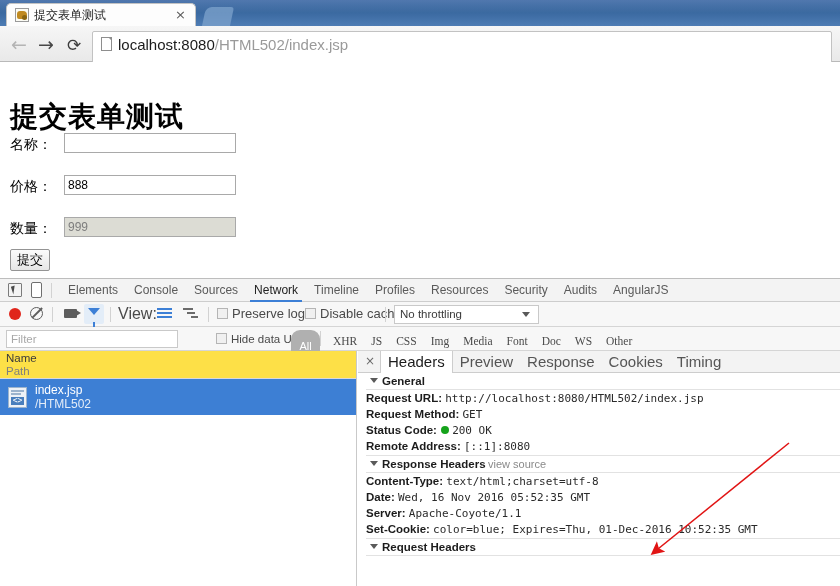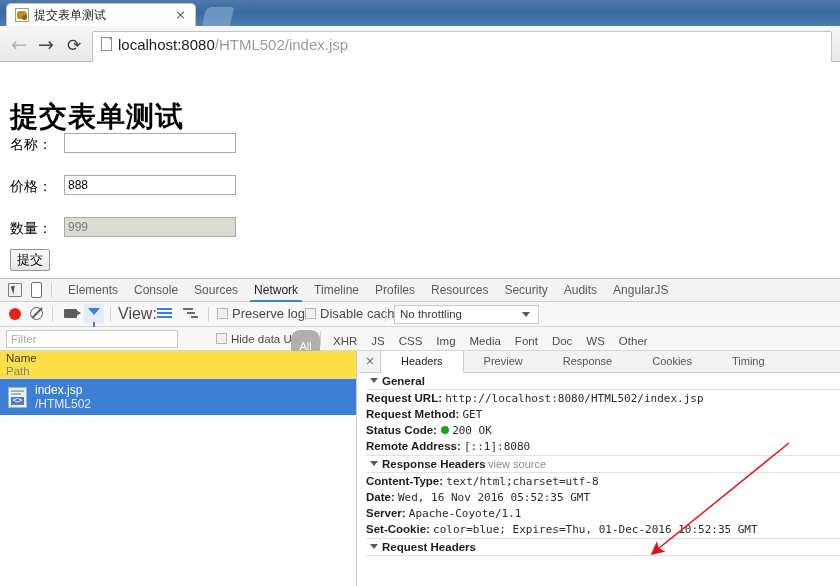--- a/index.html
+++ b/index.html
@@ -244,21 +244,21 @@
   .filter-input::placeholder{color:#a8a8a8;}
   .hide-data{
     position:absolute;left:216px;top:4px;font-size:11.5px;color:#4a4a4a;line-height:16px;white-space:nowrap;
   }
   .pill-all{
     position:absolute;left:291px;top:3px;height:17px;min-width:19px;
     background:#b0b0b0;color:#fff;border-radius:9px;
     font-size:11px;line-height:17px;text-align:center;padding:8px 5px;
   }
   .type-sep{position:absolute;left:320px;top:4px;width:1px;height:15px;background:#d2d2d2;}
-  .type-list{position:absolute;left:326px;top:4px;height:16px;}
+  .type-list{position:absolute;left:326px;top:4px;height:16px;font-family:Liberation Serif, serif;}
   .type-item{
     display:inline-block;font-size:11.5px;color:#4a4a4a;line-height:16px;
     padding:0 7px;white-space:nowrap;cursor:default;
   }
 
   
   .net-list{
     position:absolute;left:0;top:72px;width:357px;height:236px;
     background:#fff;border-right:1px solid #c9c9c9;box-sizing:border-box;overflow:hidden;
   }
@@ -297,21 +297,21 @@
     background:#f3f3f3;border-bottom:1px solid #cdcdcd;box-sizing:border-box;
   }
   .detail-close{
     position:absolute;left:5px;top:3px;width:14px;height:15px;
     font-size:12px;color:#6a6a6a;text-align:center;line-height:15px;
     font-family:"DejaVu Sans",sans-serif;cursor:default;
   }
   .detail-tabs{position:absolute;left:22px;top:0;height:22px;}
   .d-tab{
     position:relative;display:inline-block;height:22px;line-height:21px;
-    padding:0 20px;font-size:11px;color:#555;white-space:nowrap;cursor:default;
+    padding:0 7px;font-size:15px;color:#555;white-space:nowrap;cursor:default;
   }
   .d-tab.active{
     background:#ffffff;color:#1c1c1c;
     border-left:1px solid #cdcdcd;border-right:1px solid #cdcdcd;
     height:23px;
   }
   .detail-body{
     position:absolute;left:0;top:22px;width:482px;height:214px;overflow:hidden;
     font-size:11.5px;color:#222;margin-left:8px;
   }

